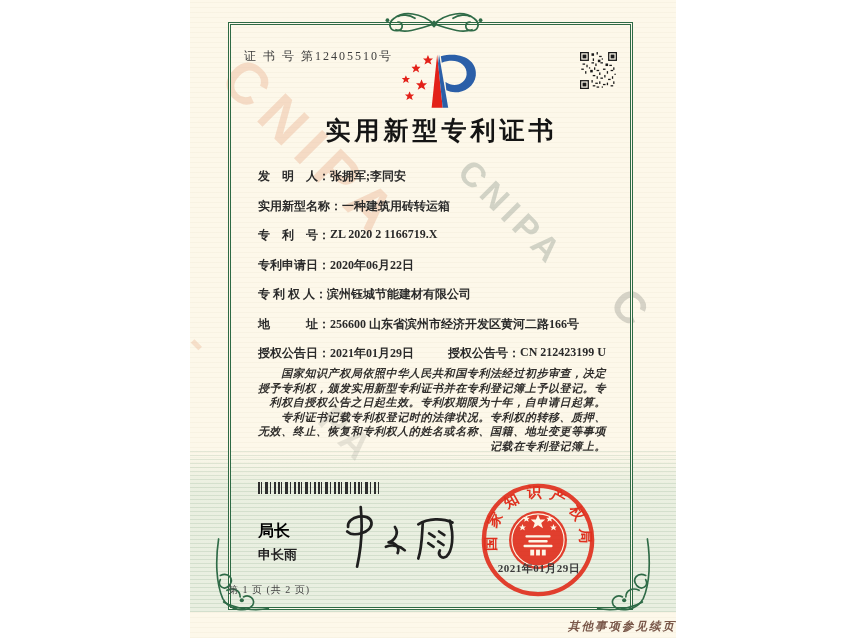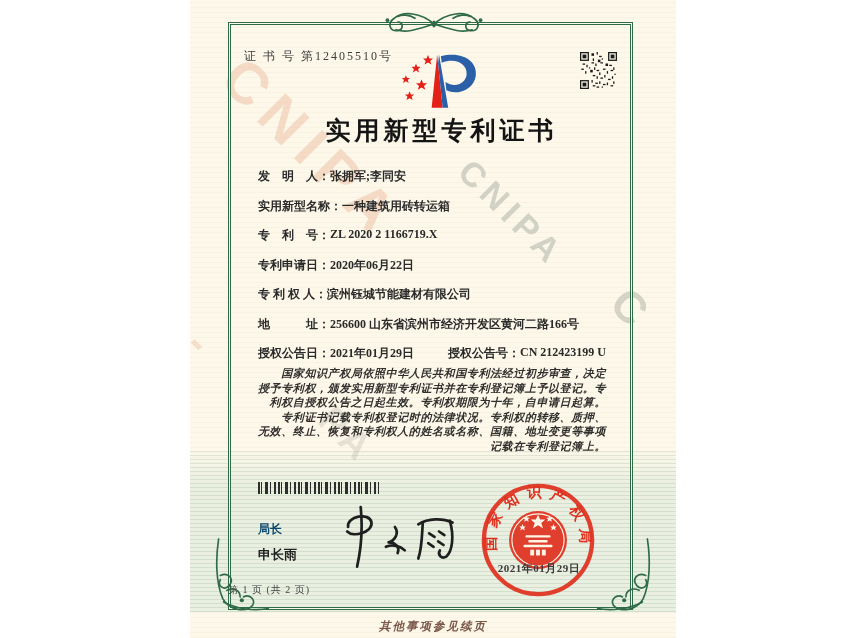--- a/index.html
+++ b/index.html
@@ -47,36 +47,36 @@
   .body-text{
     position:absolute;left:66px;top:366px;width:350px;
     font-size:11px;line-height:14.6px;color:#32302e;font-style:italic;font-weight:600;
     letter-spacing:0.6px;
   }
   .body-text p{margin:0;text-indent:2em;text-align:right;}
   .barcode{
     position:absolute;left:68px;top:482px;width:121px;height:12px;
     background:repeating-linear-gradient(90deg,#2e2e2e 0 2px,transparent 2px 3px,#2e2e2e 3px 4px,transparent 4px 7px,#2e2e2e 7px 10px,transparent 10px 12px,#2e2e2e 12px 13px,transparent 13px 16px,#2e2e2e 16px 18px,transparent 18px 20px);
   }
-  .director-title{position:absolute;left:68px;top:521px;font-size:12px;font-weight:700;color:#0c4a6e;
+  .director-title{position:absolute;left:68px;top:521px;font-size:16px;font-weight:700;color:#000000;
     font-family:Liberation Sans, sans-serif;}
   .director-name{position:absolute;left:68px;top:546px;font-size:13px;font-weight:700;color:#222;
     font-family:"Liberation Sans","DejaVu Sans",sans-serif;}
   .signature{position:absolute;left:143px;top:500px;width:140px;height:72px;}
   .seal{position:absolute;left:290px;top:482px;width:116px;height:116px;}
   .issue-date{
     position:absolute;left:292px;top:561px;width:114px;text-align:center;
     font-size:11px;font-weight:700;color:#3b3b3b;letter-spacing:0.5px;
   }
   .page-indicator{
     position:absolute;left:38px;top:583px;width:403px;text-align:left;
     font-size:10px;color:#454545;letter-spacing:1px;
   }
   .footer-note{
-    position:absolute;left:0;top:619px;width:486px;text-align:center;
+    position:absolute;left:0;top:619px;width:486px;text-align:right;
     font-size:11.5px;color:#7a584a;font-style:italic;font-weight:700;letter-spacing:2px;
   }
   .ornament-top{position:absolute;left:168px;top:6px;width:152px;height:36px;}
   .corner-flourish{position:absolute;width:58px;height:82px;}
   .corner-left{left:22px;top:534px;}
   .corner-right{right:22px;top:534px;transform:scaleX(-1);}
 </style>
 </head>
 <body>
 

